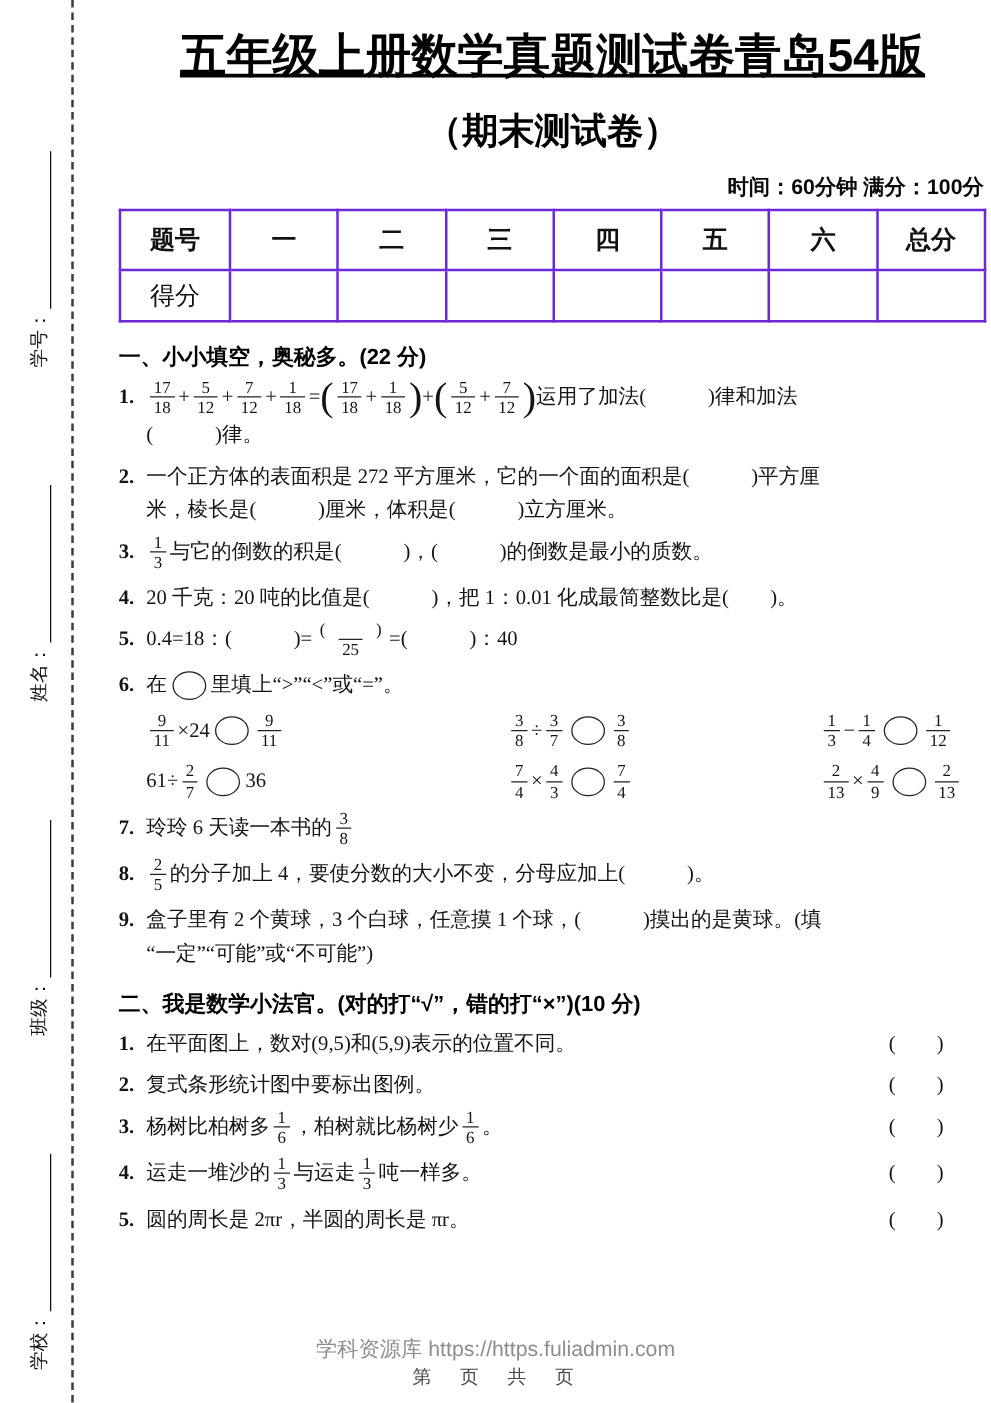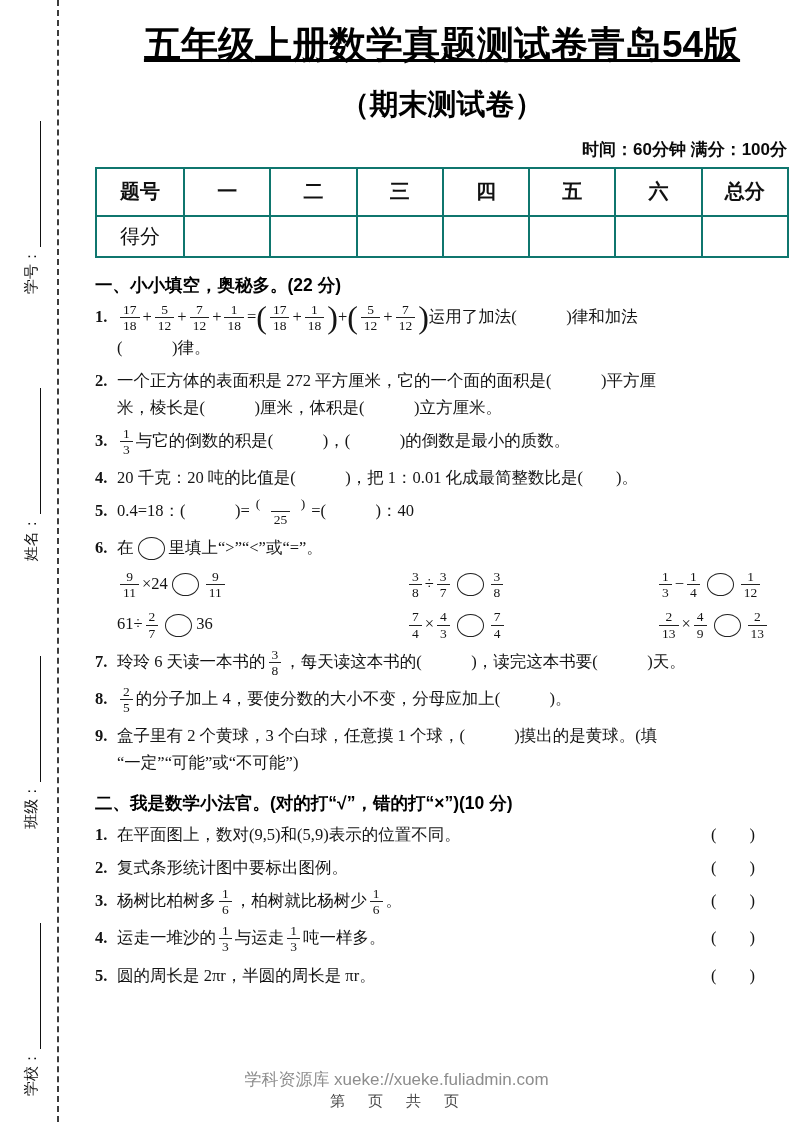--- a/index.html
+++ b/index.html
@@ -29,21 +29,21 @@
   .paper-subtitle{
     margin:18px 0 12px;font-size:29px;text-align:center;font-weight:bold;color:#000;
     font-family:"Liberation Sans","DejaVu Sans",sans-serif;
   }
   .info-line{
     margin-top:13px;text-align:right;font-size:17px;font-weight:600;color:#0a0a0a;
     font-family:"Liberation Sans","DejaVu Sans",sans-serif;padding-right:2px;
   }
   table.score{width:100%;border-collapse:collapse;margin-top:6px;table-layout:fixed;}
   table.score td{
-    border:2px solid #0f766e;text-align:center;vertical-align:middle;
+    border:2px solid #6d28d9;text-align:center;vertical-align:middle;
     font-family:"Liberation Sans","DejaVu Sans",sans-serif;font-size:20px;color:#111;
   }
   table.score tr.hdr td{height:44px;font-weight:bold;}
   table.score tr.scr td{height:37px;font-weight:normal;}
   .sec-heading{
     font-family:"Liberation Sans","DejaVu Sans",sans-serif;
     font-weight:bold;font-size:17.5px;color:#000;margin:15px 0 4px;
   }
   .question{display:flex;margin:6px 0;font-size:16.5px;line-height:27px;align-items:flex-start;}
   .qnum{font-weight:bold;flex:none;min-width:22px;}
@@ -240,21 +240,21 @@
                 <span class="num">2</span>
                 <span class="den">13</span>
               </span></span>
           </div></div>
       </div>
       <div class="question">
         <span class="qnum">7.</span>
         <div class="qbody"><span class="t">玲玲 6 天读一本书的</span><span class="frac">
             <span class="num">3</span>
             <span class="den">8</span>
-          </span><span class="t">，每天读这本书的(　　　)，读完这本书要(　　　)天。</span></div>
+          </span></div>
       </div>
       <div class="question">
         <span class="qnum">8.</span>
         <div class="qbody"><span class="frac">
             <span class="num">2</span>
             <span class="den">5</span>
           </span><span class="t">的分子加上 4，要使分数的大小不变，分母应加上(　　　)。</span></div>
       </div>
       <div class="question">
         <span class="qnum">9.</span>
@@ -297,14 +297,14 @@
         <span class="jans">(　　)</span>
       </div>
       <div class="question jrow">
         <span class="qnum">5.</span>
         <div class="qbody" style="flex: 0 1 auto;"><span class="t">圆的周长是 2πr，半圆的周长是 πr。</span></div>
         <span class="jans">(　　)</span>
       </div>
     </div>
 </div>
 
-<div class="footer footer-source">学科资源库 xueke://xueke.fuliadmin.com</div>
+<div class="footer footer-source">学科资源库 https://https.fuliadmin.com</div>
 <div class="footer footer-page">第　页　共　页</div>
 
 </body></html>

